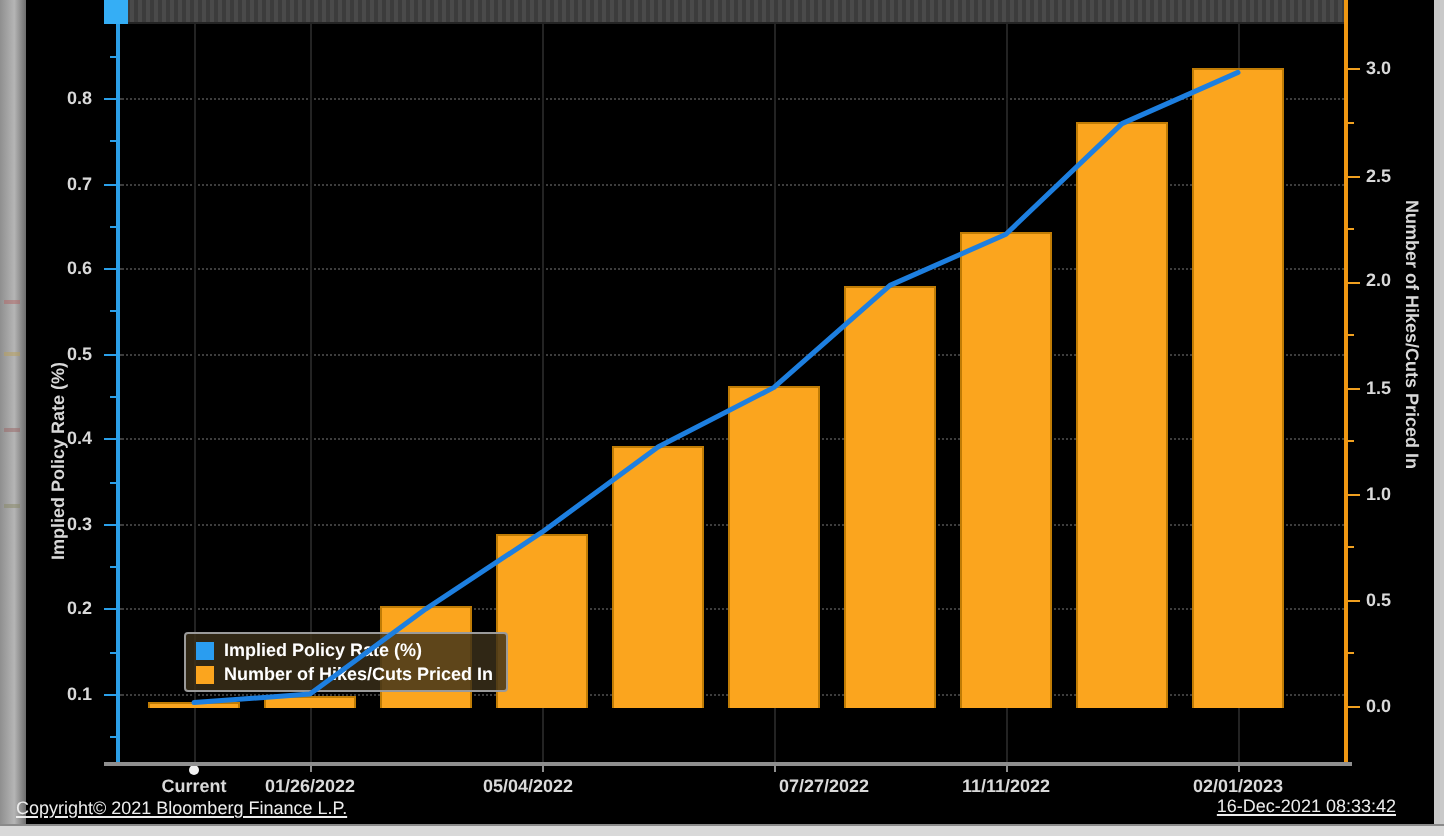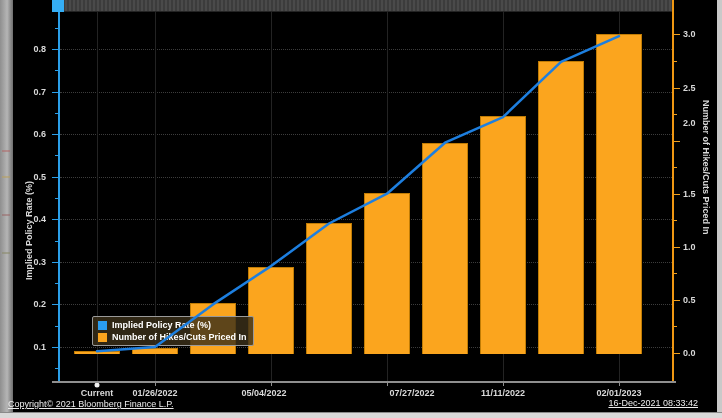--- a/index.html
+++ b/index.html
@@ -105,21 +105,21 @@
       <div class="tick tick-left" style="position: absolute; left: 55px; width: 3px; top: 27.725px;"></div>
       <div class="tick tick-right" style="position: absolute; left: 674px; width: 6px; top: 353px;"></div>
       <div class="tick-label tl-right" style="position: absolute; left: 683px; top: 349px;">0.0</div>
       <div class="tick tick-right" style="position: absolute; left: 674px; width: 6px; top: 299.9px;"></div>
       <div class="tick-label tl-right" style="position: absolute; left: 683px; top: 295.9px;">0.5</div>
       <div class="tick tick-right" style="position: absolute; left: 674px; width: 6px; top: 246.8px;"></div>
       <div class="tick-label tl-right" style="position: absolute; left: 683px; top: 242.8px;">1.0</div>
       <div class="tick tick-right" style="position: absolute; left: 674px; width: 6px; top: 193.7px;"></div>
       <div class="tick-label tl-right" style="position: absolute; left: 683px; top: 189.7px;">1.5</div>
       <div class="tick tick-right" style="position: absolute; left: 674px; width: 6px; top: 140.6px;"></div>
-      <div class="tick-label tl-right" style="position: absolute; left: 683px; top: 119px;">2.0</div>
+      <div class="tick-label tl-right" style="position: absolute; left: 683px; top: 136px;">2.0</div>
       <div class="tick tick-right" style="position: absolute; left: 674px; width: 6px; top: 87.5px;"></div>
       <div class="tick-label tl-right" style="position: absolute; left: 683px; top: 83.5px;">2.5</div>
       <div class="tick tick-right" style="position: absolute; left: 674px; width: 6px; top: 34.4px;"></div>
       <div class="tick-label tl-right" style="position: absolute; left: 683px; top: 30.4px;">3.0</div>
       <div class="tick tick-right" style="position: absolute; left: 674px; width: 3px; top: 326.45px;"></div>
       <div class="tick tick-right" style="position: absolute; left: 674px; width: 3px; top: 273.35px;"></div>
       <div class="tick tick-right" style="position: absolute; left: 674px; width: 3px; top: 220.25px;"></div>
       <div class="tick tick-right" style="position: absolute; left: 674px; width: 3px; top: 167.15px;"></div>
       <div class="tick tick-right" style="position: absolute; left: 674px; width: 3px; top: 114.05px;"></div>
       <div class="tick tick-right" style="position: absolute; left: 674px; width: 3px; top: 60.95px;"></div>

